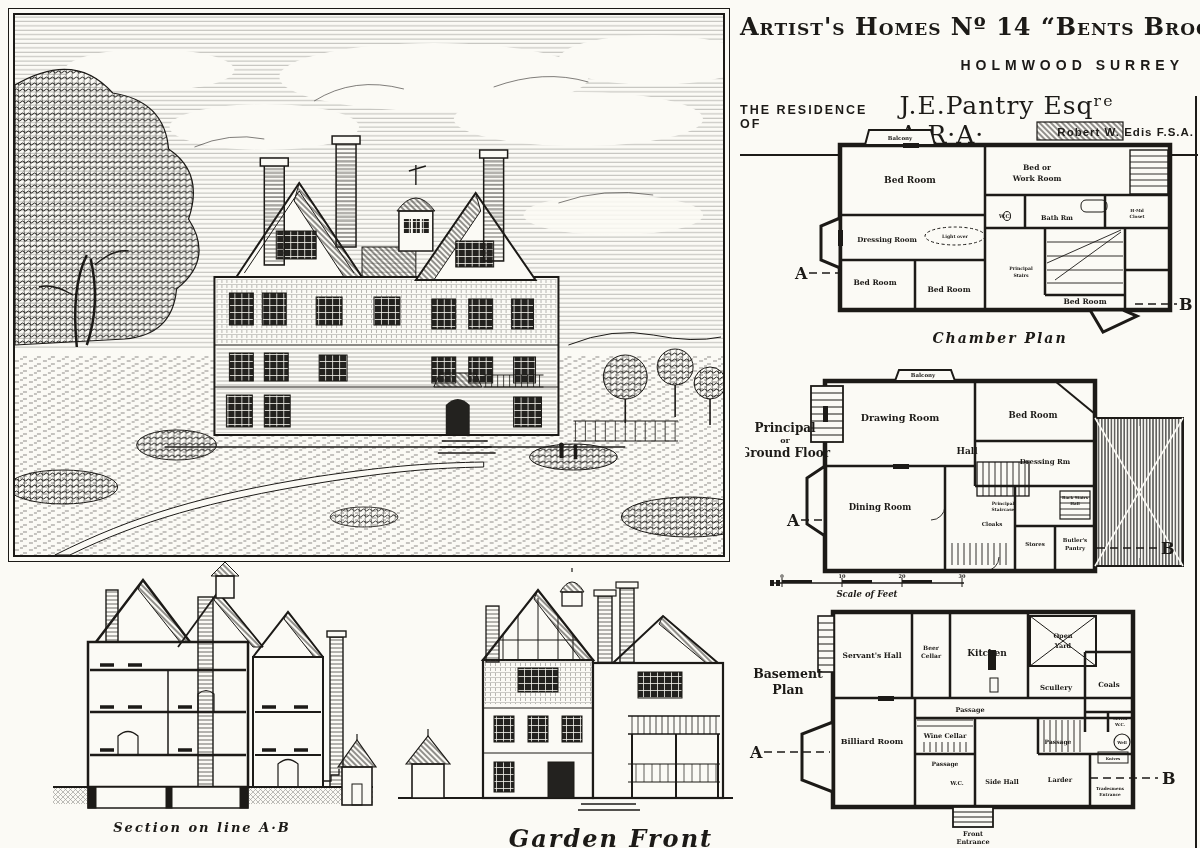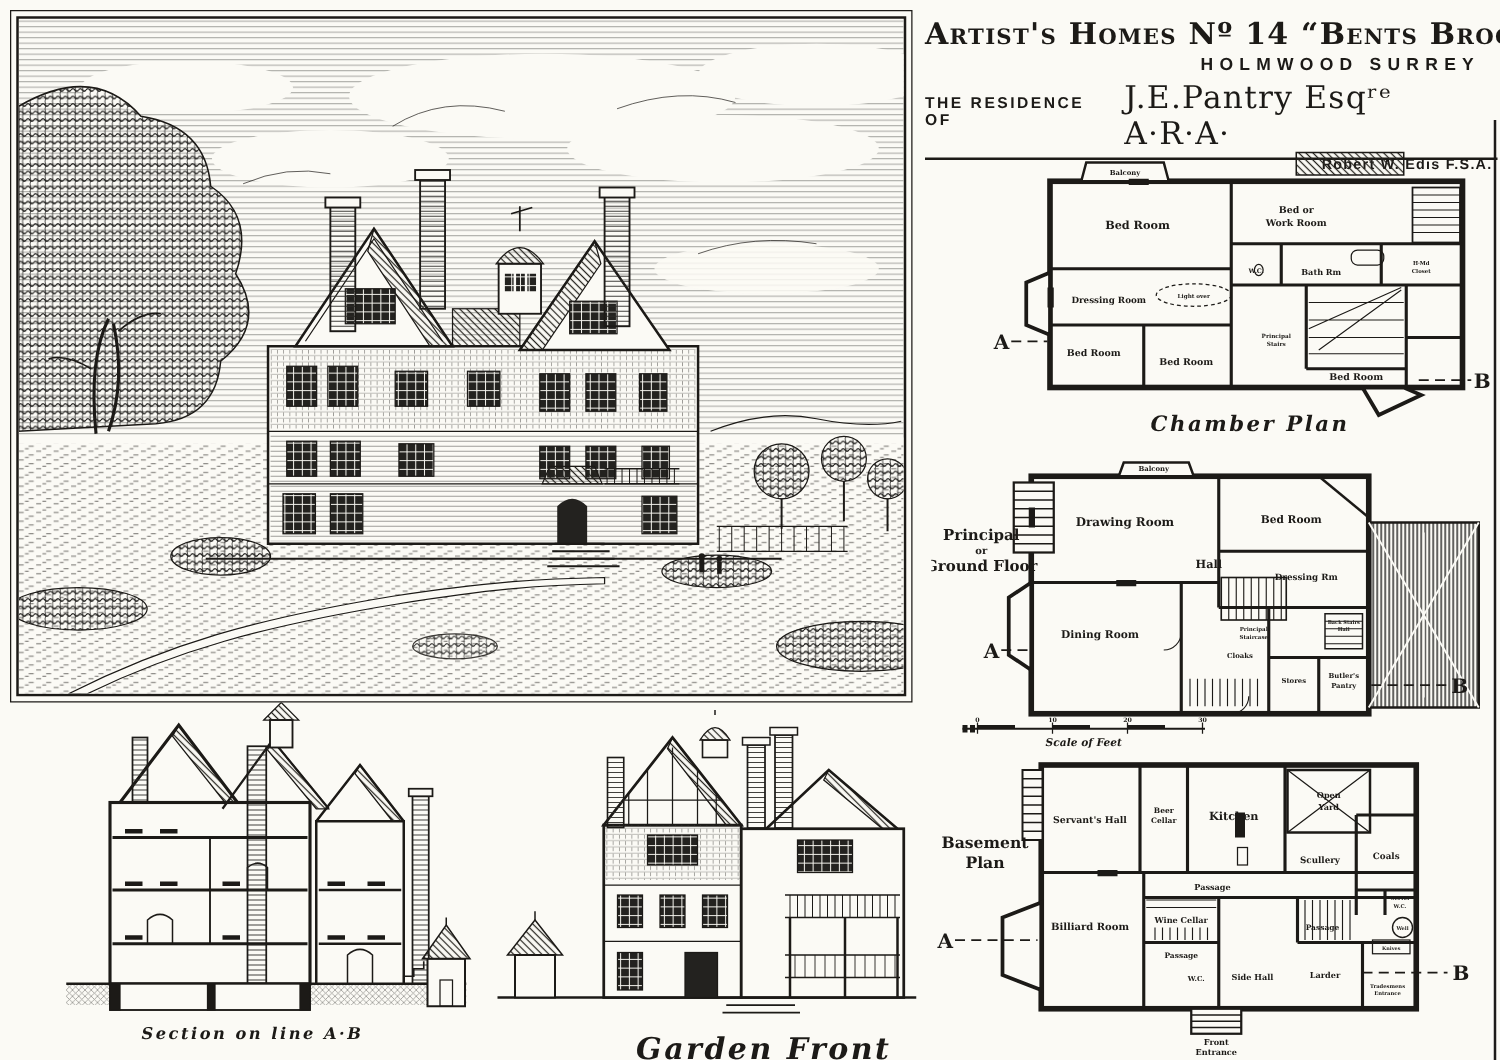--- a/index.html
+++ b/index.html
@@ -8,22 +8,22 @@
   .abs{position:absolute;}
   
   .illus-frame{position:absolute;left:8px;top:8px;width:722px;height:554px;
                border:1.5px solid #1c1a17;padding:4px;box-sizing:border-box;background:#fbfaf5;}
   .illus-inner{width:100%;height:100%;border:2.5px solid #1c1a17;box-sizing:border-box;overflow:hidden;}
   .illus-inner svg{display:block;width:100%;height:100%;}
   
   .title-block{position:absolute;left:740px;top:12px;width:458px;}
   .t1{font-size:24px;font-variant:small-caps;letter-spacing:1px;font-weight:600;white-space:nowrap;}
   .t2{font-family:"Liberation Sans",sans-serif;font-weight:bold;font-size:14px;letter-spacing:5px;
-      text-transform:uppercase;text-align:right;padding-right:14px;margin-top:2px;}
-  .t3{display:flex;align-items:baseline;gap:10px;margin-top:4px;}
+      text-transform:uppercase;text-align:right;padding-right:14px;margin-top:16px;}
+  .t3{display:flex;align-items:baseline;gap:10px;margin-top:18px;}
   .t3p{font-family:"Liberation Sans",sans-serif;font-weight:bold;font-size:12.5px;letter-spacing:2px;
        text-transform:uppercase;}
   .t3n{font-size:25px;letter-spacing:1px;}
   .title-rule{border-top:2.5px solid #1c1a17;margin-top:5px;}
   .edge-rule{position:absolute;left:1195px;top:96px;width:2px;height:752px;background:#1c1a17;}
   
   .architect{position:absolute;left:1008px;top:126px;width:186px;text-align:right;
              font-family:"Liberation Sans",sans-serif;font-weight:bold;}
   .arch-name{font-size:11.5px;letter-spacing:1px;}
   .arch-role{font-size:10.5px;letter-spacing:3px;margin-top:4px;padding-right:28px;text-transform:uppercase;}
@@ -257,21 +257,21 @@
       <text class="rm" x="352" y="98" font-size="4.3">Closet</text>
       <text class="rm" x="170" y="118" font-size="4.5">Light over</text>
       <text class="rm" x="102" y="122" font-size="7">Dressing Room</text>
       <text class="rm" x="90" y="165" font-size="7.5">Bed Room</text>
       <text class="rm" x="164" y="172" font-size="7.5">Bed Room</text>
       <text class="rm" x="300" y="184" font-size="7.5">Bed Room</text>
       <text class="rm" x="236" y="150" font-size="4.6">Principal</text>
       <text class="rm" x="236" y="157" font-size="4.6">Stairs</text>
     </g>
   </svg>
-  <div class="abs script" style="left:880px;top:330px;width:240px;font-size:17px">Chamber Plan</div>
+  <div class="abs script" style="left:880px;top:330px;width:240px;font-size:14px">Chamber Plan</div>
 
   <svg class="abs" style="left:745px;top:366px;width:455px;height:218px" viewBox="0 0 455 218">
     <rect class="flr" x="80" y="15" width="270" height="190" stroke-width="4.5"></rect>
     <polygon class="flr" points="80,100 62,112 62,158 80,170" stroke-width="3"></polygon>
     <polygon class="flr" points="150,15 154,4 206,4 210,15" stroke-width="2"></polygon>
     <path class="ln" d="M310 15 L350 48" stroke-width="2"></path>
     <g class="ln" stroke-width="1.2">
       <rect x="66" y="20" width="32" height="56" fill="#fbfaf5" stroke-width="1.8"></rect>
       <path d="M66 27 H98 M66 34 H98 M66 41 H98 M66 48 H98 M66 55 H98 M66 62 H98 M66 69 H98"></path>
     </g>

